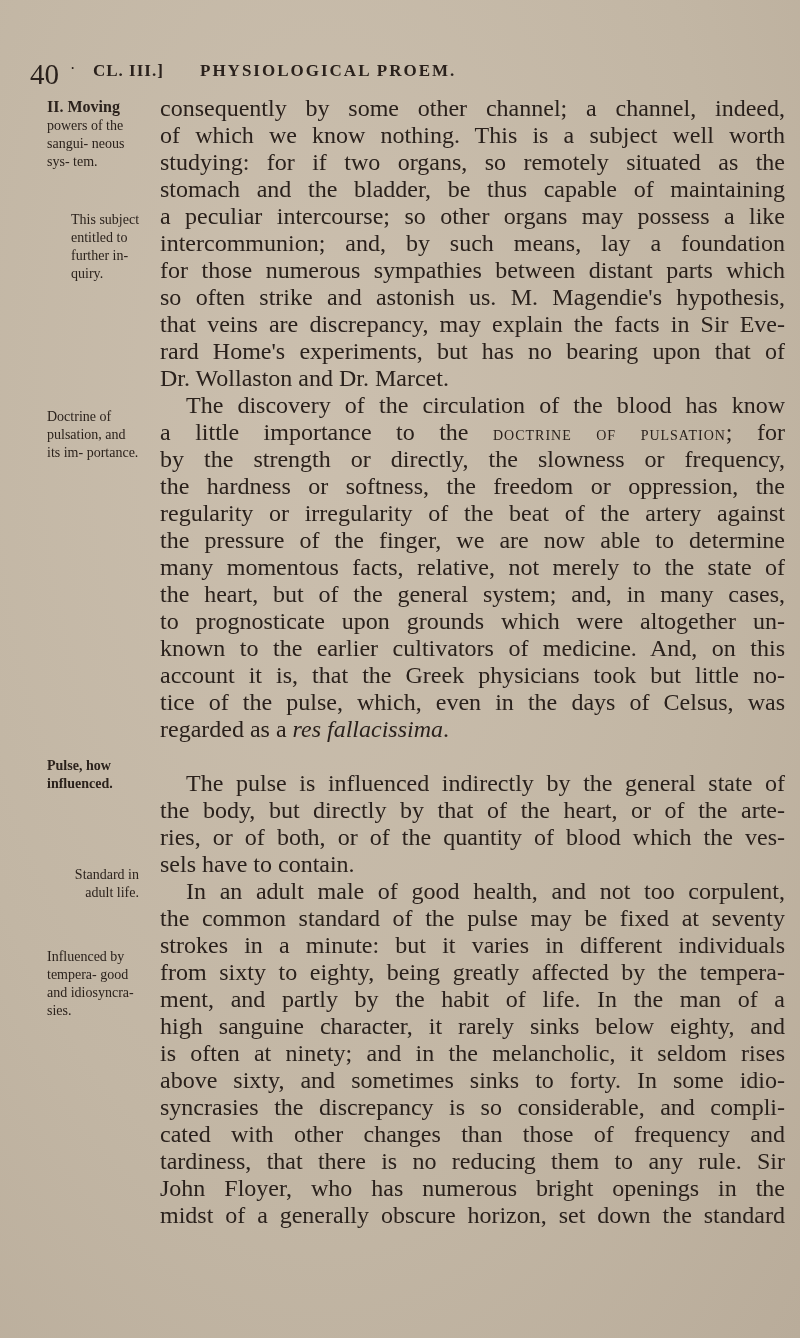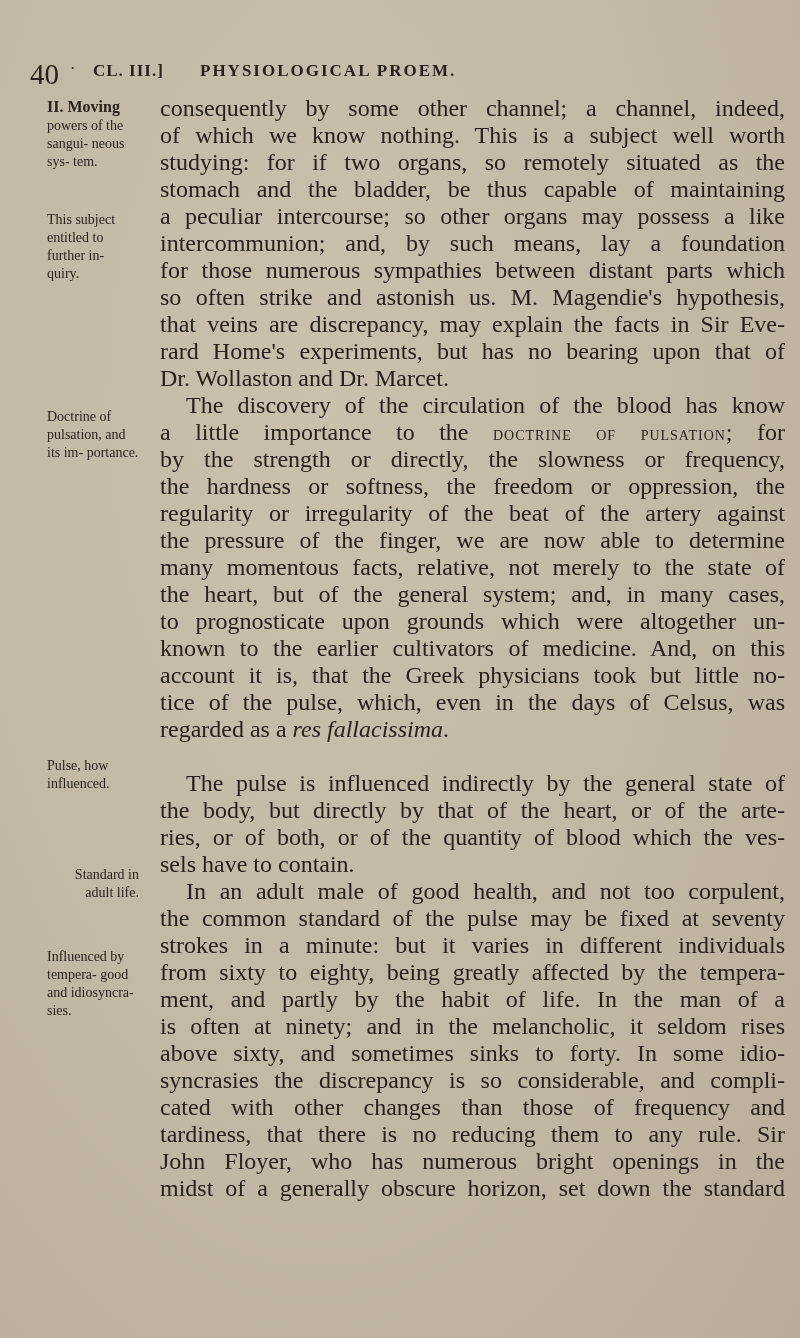--- a/index.html
+++ b/index.html
@@ -46,27 +46,27 @@
   <span class="page-number">40</span>
   <span class="dot">·</span>
   <span class="chapter-ref">CL. III.]</span>
   <span class="running-title">PHYSIOLOGICAL PROEM.</span>
 </div>
 
 <div class="margin-note" style="top:98px;">
   <span class="lead">II. Moving</span><br>
   <span>powers of the sangui- neous sys- tem.</span>
 </div>
-<div class="margin-note" style="top:211px;">
+<div class="margin-note" style="top:211px;margin-left:24px;">
   <span>This subject entitled to further in- quiry.</span>
 </div>
 <div class="margin-note" style="top:408px;">
   <span>Doctrine of pulsation, and its im- portance.</span>
 </div>
-<div class="margin-note" style="top:757px;">
+<div class="margin-note" style="top:757px;font-weight:bold;">
   <span>Pulse, how influenced.</span>
 </div>
 <div class="margin-note" style="top:866px;text-align:right;">
   <span>Standard in adult life.</span>
 </div>
 <div class="margin-note" style="top:948px;">
   <span>Influenced by tempera- good and idiosyncra- sies.</span>
 </div>
 
 <div class="body-text" style="top:95px;" id="p0">
@@ -106,20 +106,21 @@
     <span class="line">the body, but directly by that of the heart, or of the arte-</span>
     <span class="line">ries, or of both, or of the quantity of blood which the ves-</span>
     <span class="line last">sels have to contain.</span>
   </div>
 <div class="body-text" style="top:878px;" id="p3">
     <span class="line indent">In an adult male of good health, and not too corpulent,</span>
     <span class="line">the common standard of the pulse may be fixed at seventy</span>
     <span class="line">strokes in a minute: but it varies in different individuals</span>
     <span class="line">from sixty to eighty, being greatly affected by the tempera-</span>
     <span class="line">ment, and partly by the habit of life. In the man of a</span>
+    <span class="line">high sanguine character, it rarely sinks below eighty, and</span>
     <span class="line">is often at ninety; and in the melancholic, it seldom rises</span>
     <span class="line">above sixty, and sometimes sinks to forty. In some idio-</span>
     <span class="line">syncrasies the discrepancy is so considerable, and compli-</span>
     <span class="line">cated with other changes than those of frequency and</span>
     <span class="line">tardiness, that there is no reducing them to any rule. Sir</span>
     <span class="line">John Floyer, who has numerous bright openings in the</span>
     <span class="line">midst of a generally obscure horizon, set down the standard</span>
   </div>
 
 </body></html>

